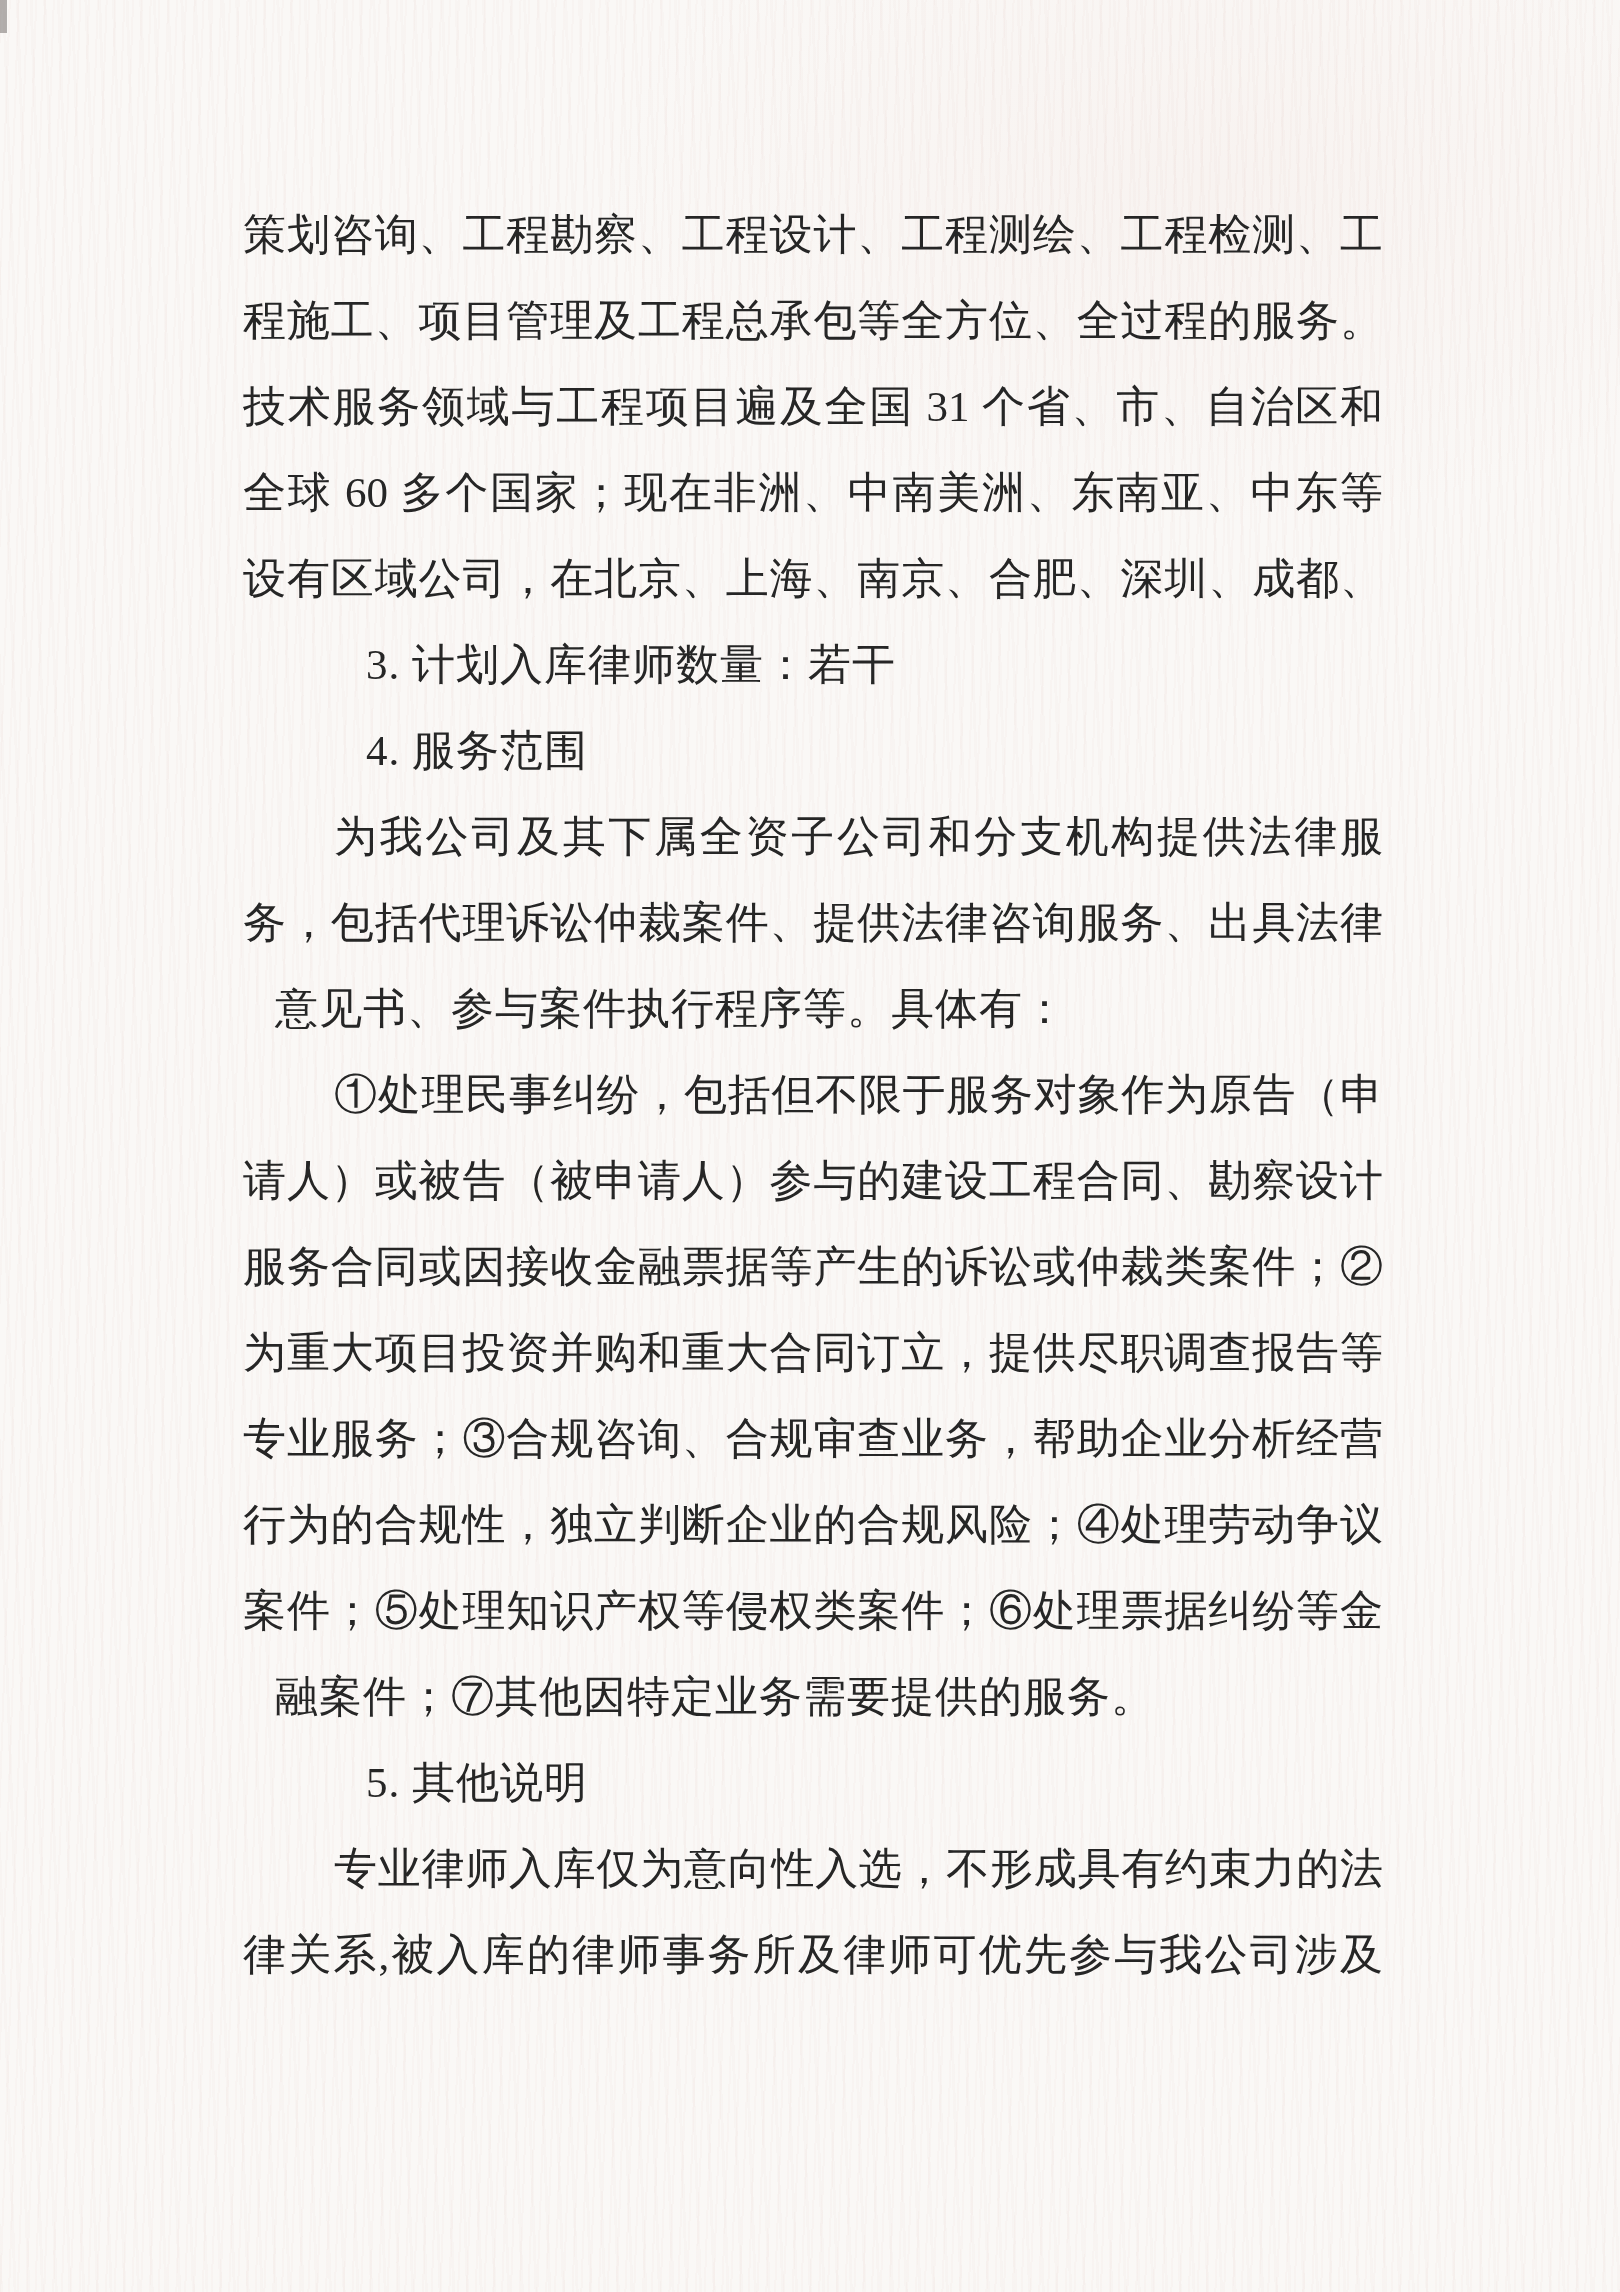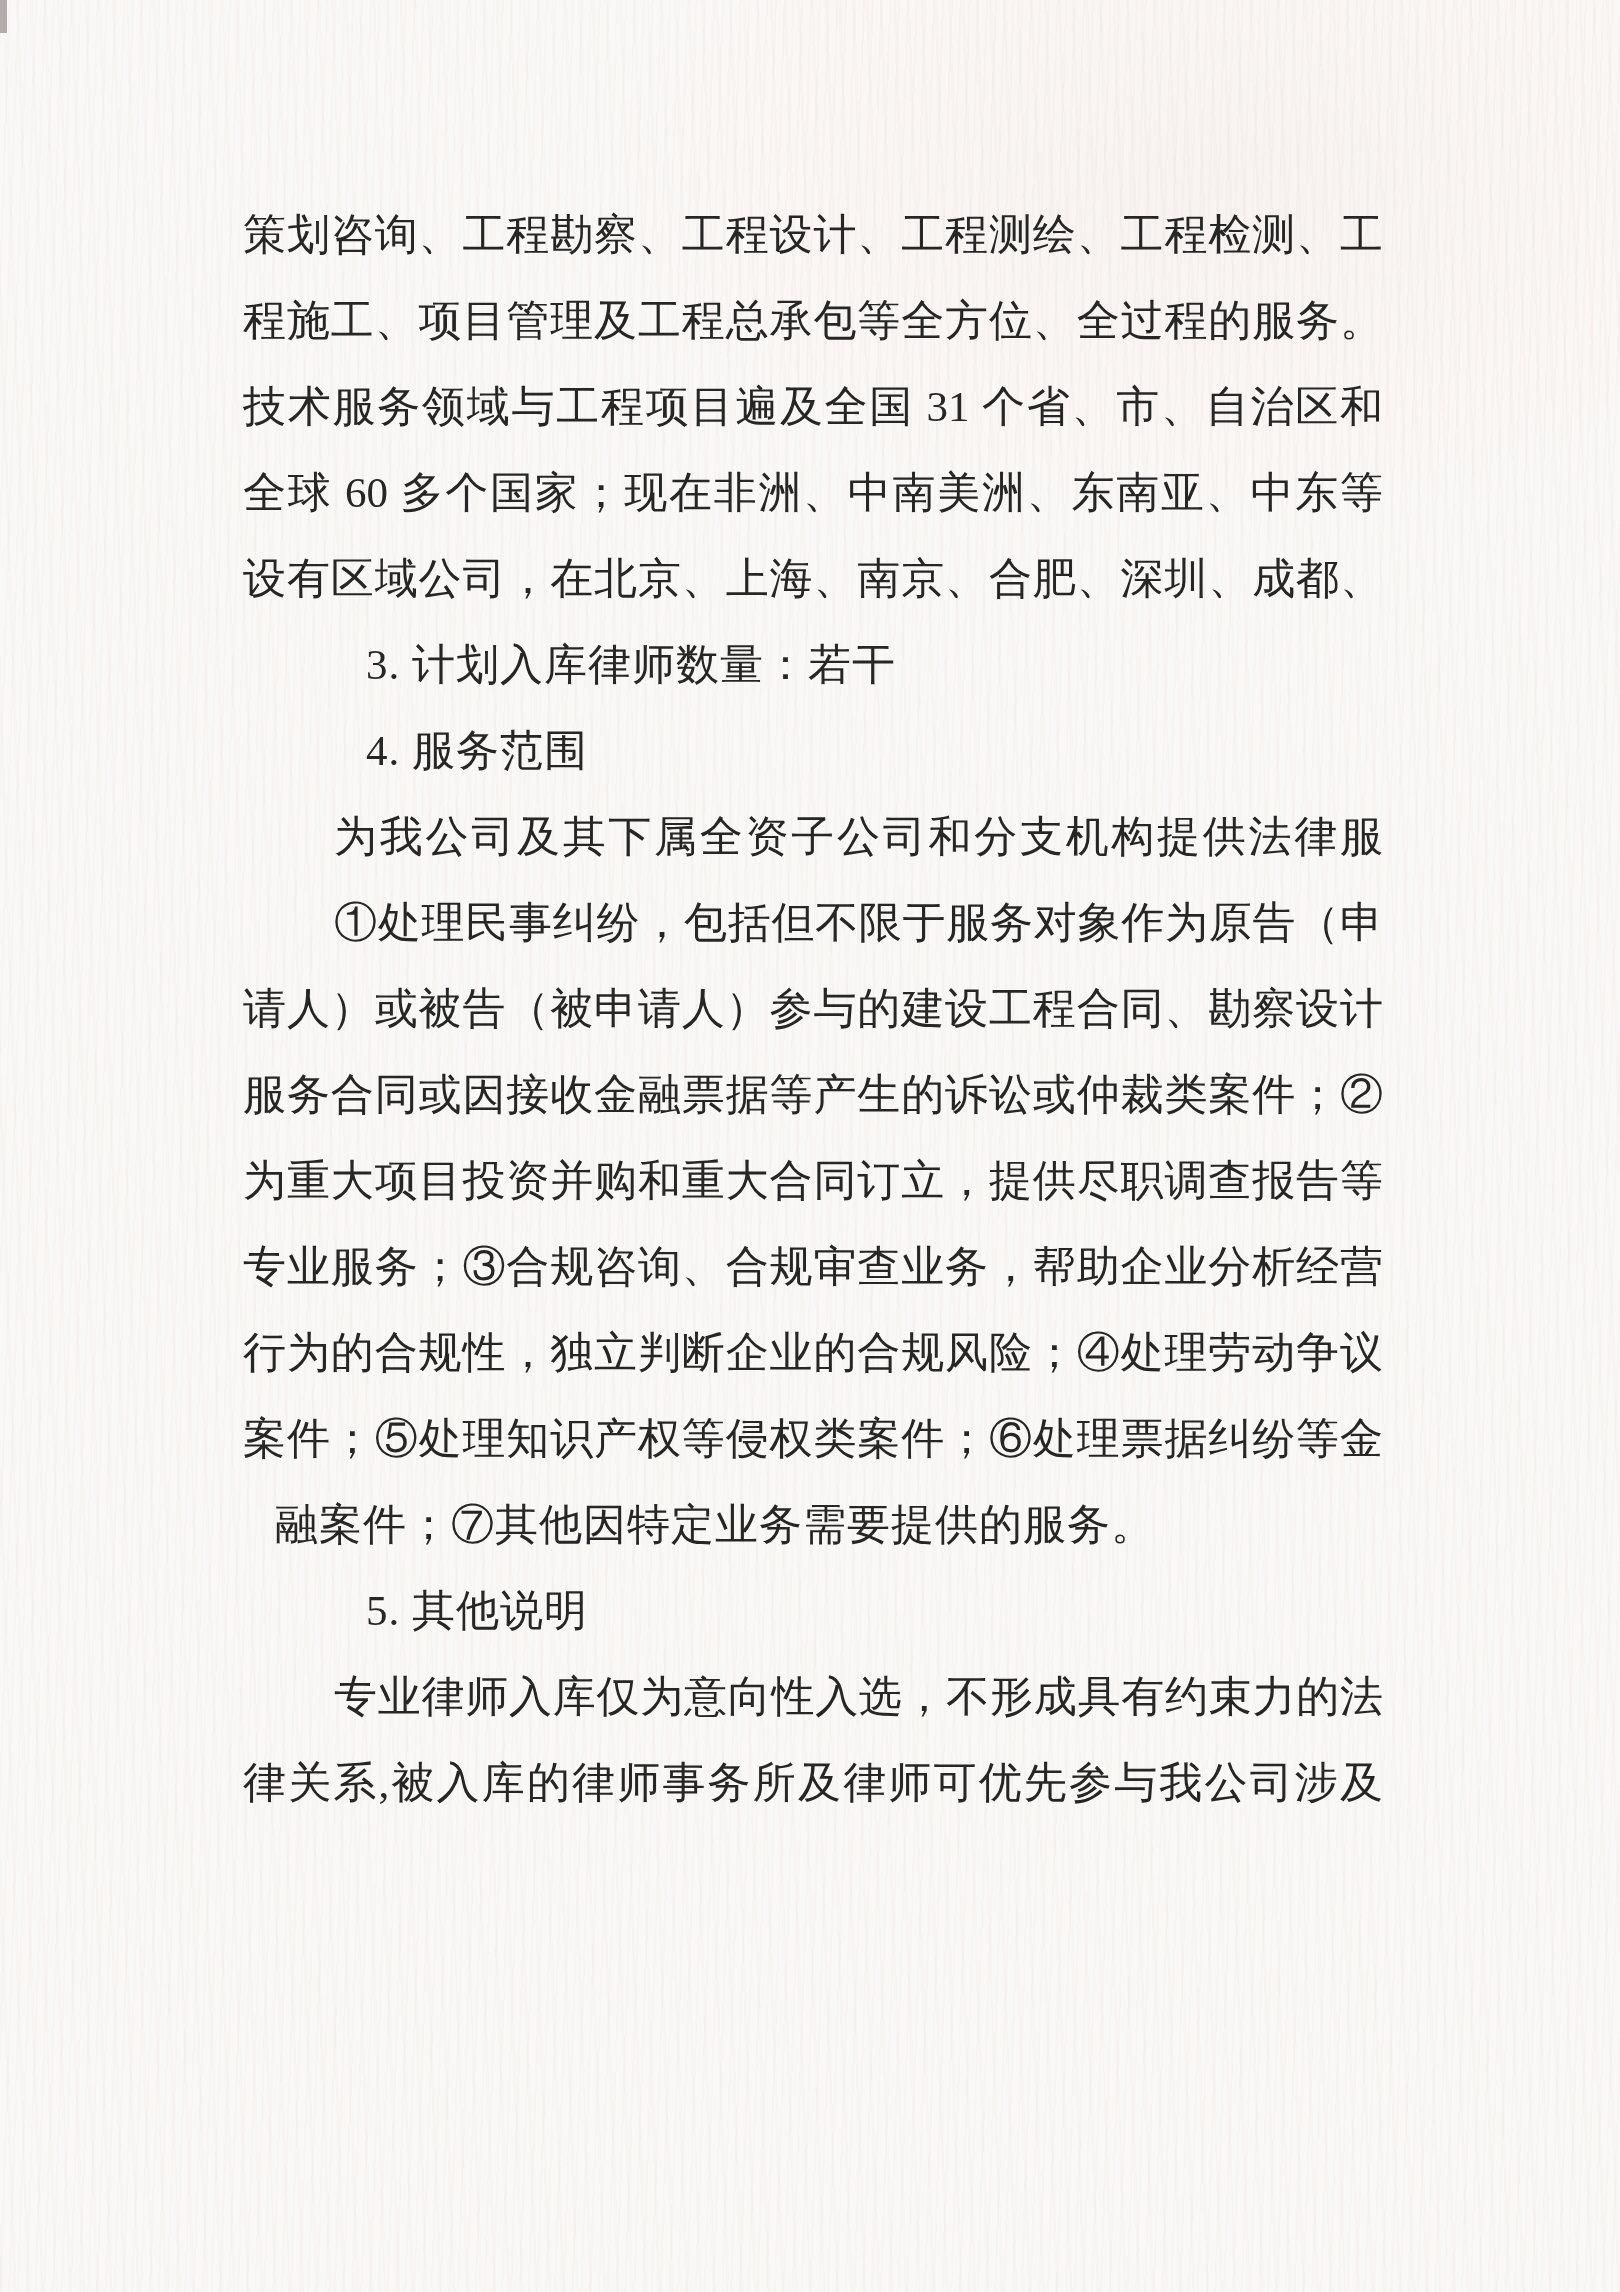--- a/index.html
+++ b/index.html
@@ -80,20 +80,22 @@
 
   <div class="text-block">
     <div class="line justify">策划咨询、工程勘察、工程设计、工程测绘、工程检测、工</div>
     <div class="line justify">程施工、项目管理及工程总承包等全方位、全过程的服务。</div>
     <div class="line justify">技术服务领域与工程项目遍及全国 31 个省、市、自治区和</div>
     <div class="line justify">全球 60 多个国家；现在非洲、中南美洲、东南亚、中东等</div>
     <div class="line justify">设有区域公司，在北京、上海、南京、合肥、深圳、成都、</div>
     <div class="line natural indent">3. 计划入库律师数量：若干</div>
     <div class="line natural indent">4. 服务范围</div>
     <div class="line justify indent">为我公司及其下属全资子公司和分支机构提供法律服</div>
+    <div class="line justify">务，包括代理诉讼仲裁案件、提供法律咨询服务、出具法律</div>
+    <div class="line natural">意见书、参与案件执行程序等。具体有：</div>
     <div class="line justify indent">①处理民事纠纷，包括但不限于服务对象作为原告（申</div>
     <div class="line justify">请人）或被告（被申请人）参与的建设工程合同、勘察设计</div>
     <div class="line justify">服务合同或因接收金融票据等产生的诉讼或仲裁类案件；②</div>
     <div class="line justify">为重大项目投资并购和重大合同订立，提供尽职调查报告等</div>
     <div class="line justify">专业服务；③合规咨询、合规审查业务，帮助企业分析经营</div>
     <div class="line justify">行为的合规性，独立判断企业的合规风险；④处理劳动争议</div>
     <div class="line justify">案件；⑤处理知识产权等侵权类案件；⑥处理票据纠纷等金</div>
     <div class="line natural">融案件；⑦其他因特定业务需要提供的服务。</div>
     <div class="line natural indent">5. 其他说明</div>
     <div class="line justify indent">专业律师入库仅为意向性入选，不形成具有约束力的法</div>

